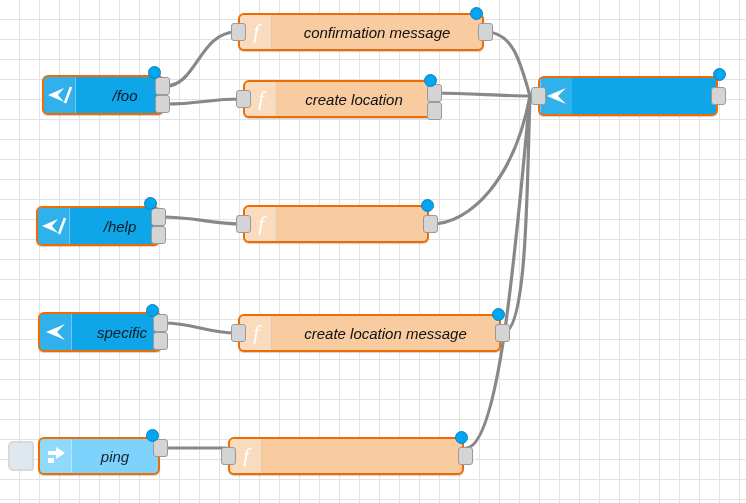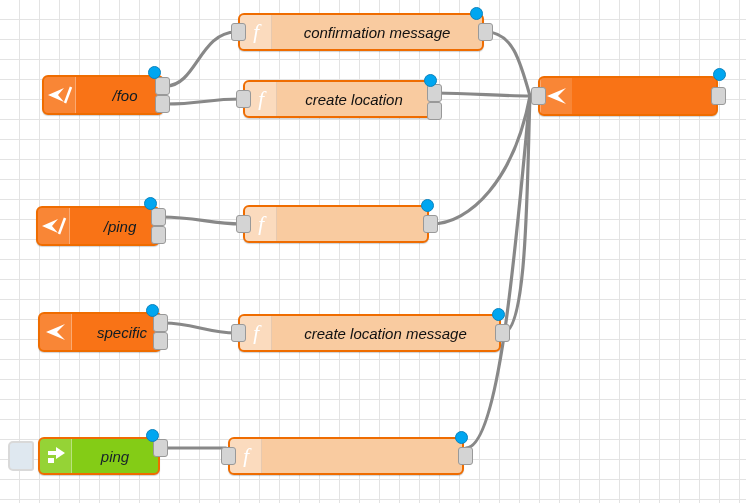--- a/index.html
+++ b/index.html
@@ -37,25 +37,25 @@
     padding:0 1px;
   }
   .node .iconbox{
     width:31px;height:100%;
     display:flex;align-items:center;justify-content:center;
     flex:0 0 31px;
   }
   .node.fn{background:#f9cba0;}
   .node.fn .iconbox{background:rgba(255,255,255,.32);border-right:1px solid rgba(0,0,0,.08);}
   .node.fn .label{text-align:center;}
-  .node.tele{background:#f97316;gap:12px;}
+  .node.tele{background:#0ea5e9;gap:12px;}
   .node.tele .iconbox{background:rgba(255,255,255,.14);border-right:1px solid rgba(255,255,255,.3);}
   .node.tele .label{color:#0d1b24;}
   .node.tele.right .iconbox{border-right:none;border-left:1px solid rgba(255,255,255,.3);}
-  .node.link{background:#84cc16;}
+  .node.link{background:#7dd3fc;}
   .node.link .iconbox{background:rgba(255,255,255,.14);border-right:1px solid rgba(255,255,255,.35);}
   .node.link .label{color:#16202b;}
 
   .port{
     position:absolute;
     width:15px;height:18px;
     background:#d4d4d4;
     border:1px solid #999;
     border-radius:3px;
     box-sizing:border-box;
@@ -153,21 +153,21 @@
   <span class="port" style="left:711px;top:87px;"></span>
   <span class="status-dot" style="left:713px;top:68px;"></span>
 
   <div class="node tele" style="left:36px;top:206px;width:124px;height:40px;">
     <span class="iconbox">
       <svg class="ic" width="26" height="20" viewBox="0 0 26 20" aria-hidden="true">
         <path d="M1 10 L17 3 L11 10 L17 17 Z" fill="#fff"></path>
         <path d="M24 2 L18 18" stroke="#fff" stroke-width="2.6" fill="none"></path>
       </svg>
     </span>
-    <span class="label">/ping</span>
+    <span class="label">/help</span>
   </div>
   <span class="port" style="left:151px;top:208px;"></span>
   <span class="port" style="left:151px;top:226px;"></span>
   <span class="status-dot" style="left:144px;top:197px;"></span>
 
   <div class="node fn" style="left:243px;top:205px;width:186px;height:38px;">
     <span class="iconbox">
       <svg class="ic" width="18" height="22" viewBox="0 0 18 22" aria-hidden="true">
         <text x="9" y="18" text-anchor="middle" font-family="Liberation Serif, serif" font-size="22" font-style="italic" fill="#fff">f</text>
       </svg>

